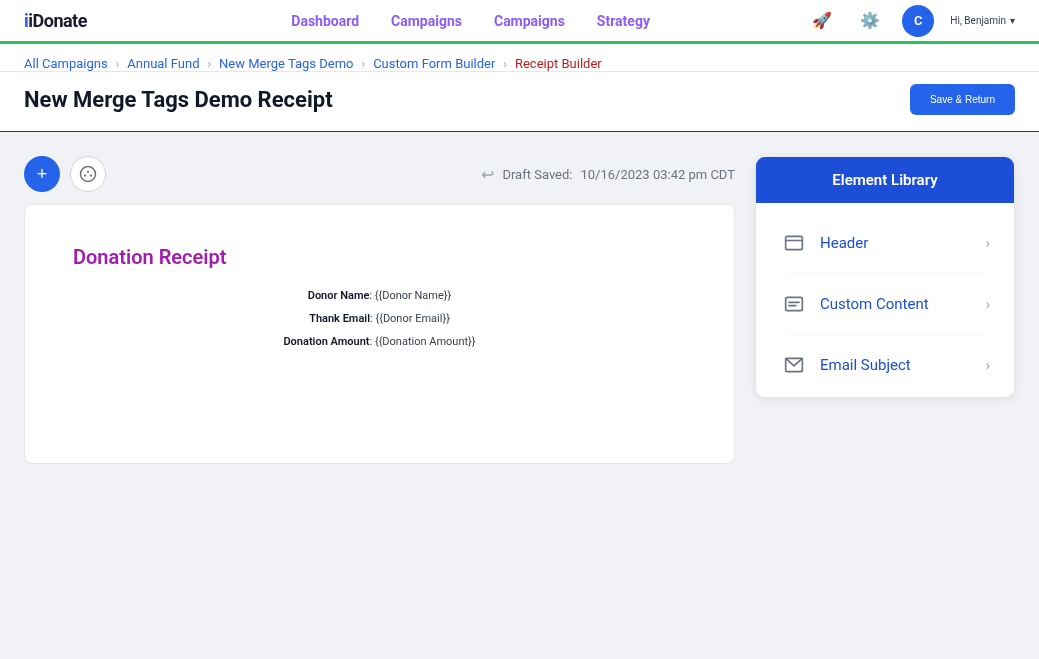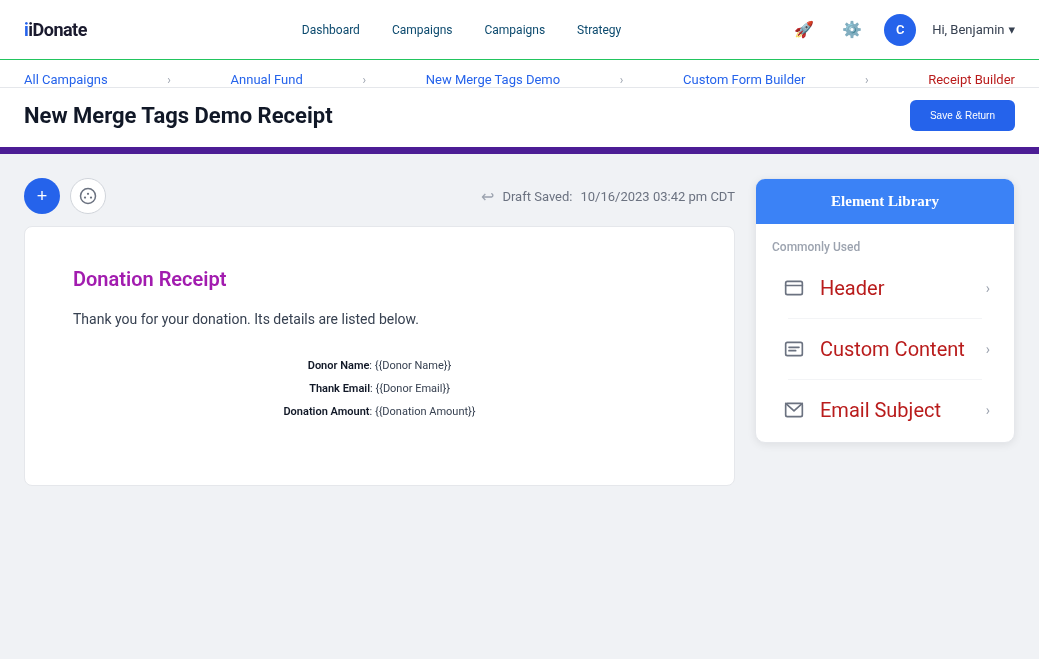--- a/index.html
+++ b/index.html
@@ -4,45 +4,46 @@
   <style>
     * { box-sizing: border-box; margin: 0; padding: 0; }
     body { font-family: -apple-system, BlinkMacSystemFont, 'Segoe UI', Roboto, sans-serif; background: #f0f2f5; color: #222; font-size: 14px; }
 
     
     .navbar {
       background: #fff;
       display: flex;
       align-items: center;
       padding: 0 24px;
-      height: 60px;
-      border-bottom: 1px solid #22c55e;
+      height: 44px;
+      border-bottom: 3px solid #22c55e;
       position: relative;
       z-index: 10;
     }
     .navbar-logo {
       font-weight: 700;
       font-size: 18px;
       color: #1a1a2e;
       margin-right: 48px;
       letter-spacing: -0.5px;
     }
     .navbar-logo span { color: #2563eb; }
     .nav-links {
       display: flex;
       gap: 32px;
       flex: 1;
       justify-content: center;
     }
     .nav-link {
-      color: #0c4a6e;
+      color: #8b5cf6;
       text-decoration: none;
-      font-size: 12px;
+      font-size: 14px;
       padding: 4px 0;
       cursor: pointer;
+      font-weight: bold;
     }
     .nav-right {
       display: flex;
       align-items: center;
       gap: 16px;
     }
     .nav-icon {
       width: 32px;
       height: 32px;
       display: flex;
@@ -58,38 +59,37 @@
       background: #2563eb;
       border-radius: 50%;
       display: flex;
       align-items: center;
       justify-content: center;
       color: #fff;
       font-weight: 600;
       font-size: 13px;
     }
     .nav-user {
-      font-size: 13px;
+      font-size: 10px;
       color: #374151;
       cursor: pointer;
       display: flex;
       align-items: center;
       gap: 4px;
     }
 
     
     .breadcrumb-bar {
       background: #fff;
       padding: 12px 24px 0 24px;
       display: flex;
       align-items: center;
-      gap: 0;
+      gap: 8px;
       font-size: 13px;
       border-bottom: 1px solid #e5e7eb;
-      justify-content: space-between;
     }
     .breadcrumb-link {
       color: #2563eb;
       cursor: pointer;
       text-decoration: none;
     }
     .breadcrumb-sep {
       color: #9ca3af;
       font-size: 12px;
     }
@@ -97,21 +97,21 @@
       color: #b91c1c;
     }
 
     
     .page-header {
       background: #fff;
       padding: 12px 24px 16px 24px;
       display: flex;
       align-items: center;
       justify-content: space-between;
-      border-bottom: 7px solid #4c1d95;
+      border-bottom: 1px solid #4c1d95;
     }
     .page-title {
       font-size: 22px;
       font-weight: 700;
       color: #111827;
     }
     .btn-save-return {
       background: #2563eb;
       color: #fff;
       border: none;
@@ -213,27 +213,26 @@
     
     .element-library {
       width: 260px;
       background: #fff;
       border-radius: 10px;
       overflow: hidden;
       box-shadow: 0 2px 8px rgba(0,0,0,0.08);
       border: 1px solid #e5e7eb;
     }
     .element-library-header {
-      background: #3b82f6;
+      background: #1d4ed8;
       color: #fff;
       font-weight: 600;
       font-size: 15px;
       text-align: center;
       padding: 14px;
-      font-family: Liberation Serif, serif;
     }
     .element-library-section {
       padding: 16px 16px 8px 16px;
     }
     .element-library-section-label {
       font-size: 12px;
       color: #9ca3af;
       margin-bottom: 10px;
       font-weight: 500;
       text-transform: capitalize;
@@ -257,22 +256,22 @@
       height: 28px;
       display: flex;
       align-items: center;
       justify-content: center;
       color: #6b7280;
       font-size: 16px;
       flex-shrink: 0;
     }
     .element-item-label {
       flex: 1;
-      font-size: 20px;
-      color: #b91c1c;
+      font-size: 15px;
+      color: #1d4ed8;
       font-weight: 400;
     }
     .element-item-chevron {
       color: #9ca3af;
       font-size: 14px;
     }
     .divider-line {
       height: 1px;
       background: #f3f4f6;
       margin: 4px 16px;
@@ -336,39 +335,37 @@
       </button>
       <div class="draft-status">
         <span class="draft-icon">↩</span>
         <span>Draft Saved:</span>
         <span>10/16/2023 03:42 pm CDT</span>
       </div>
     </div>
 
     <div class="receipt-card">
       <div class="receipt-title">Donation Receipt</div>
-      <div class="receipt-body-text">Thank you for your donation.  Its details are listed below.</div>
       <div class="receipt-fields">
         <div class="receipt-field">
           <strong>Donor Name</strong>: <span>{{Donor Name}}</span>
         </div>
         <div class="receipt-field">
           <strong>Thank Email</strong>: <span>{{Donor Email}}</span>
         </div>
         <div class="receipt-field">
           <strong>Donation Amount</strong>: <span>{{Donation Amount}}</span>
         </div>
       </div>
     </div>
   </div>
 
   <div class="element-library">
     <div class="element-library-header">Element Library</div>
     <div class="element-library-section">
-      <div class="element-library-section-label">Commonly Used</div>
       <div class="element-library-items">
 
         <div class="element-library-item">
           <div class="element-item-icon">
             <svg width="20" height="20" viewBox="0 0 24 24" fill="none" stroke="#6b7280" stroke-width="2" stroke-linecap="round" stroke-linejoin="round">
               <rect x="2" y="4" width="20" height="16" rx="2"></rect>
               <line x1="2" y1="9" x2="22" y2="9"></line>
             </svg>
           </div>
           <span class="element-item-label">Header</span>

